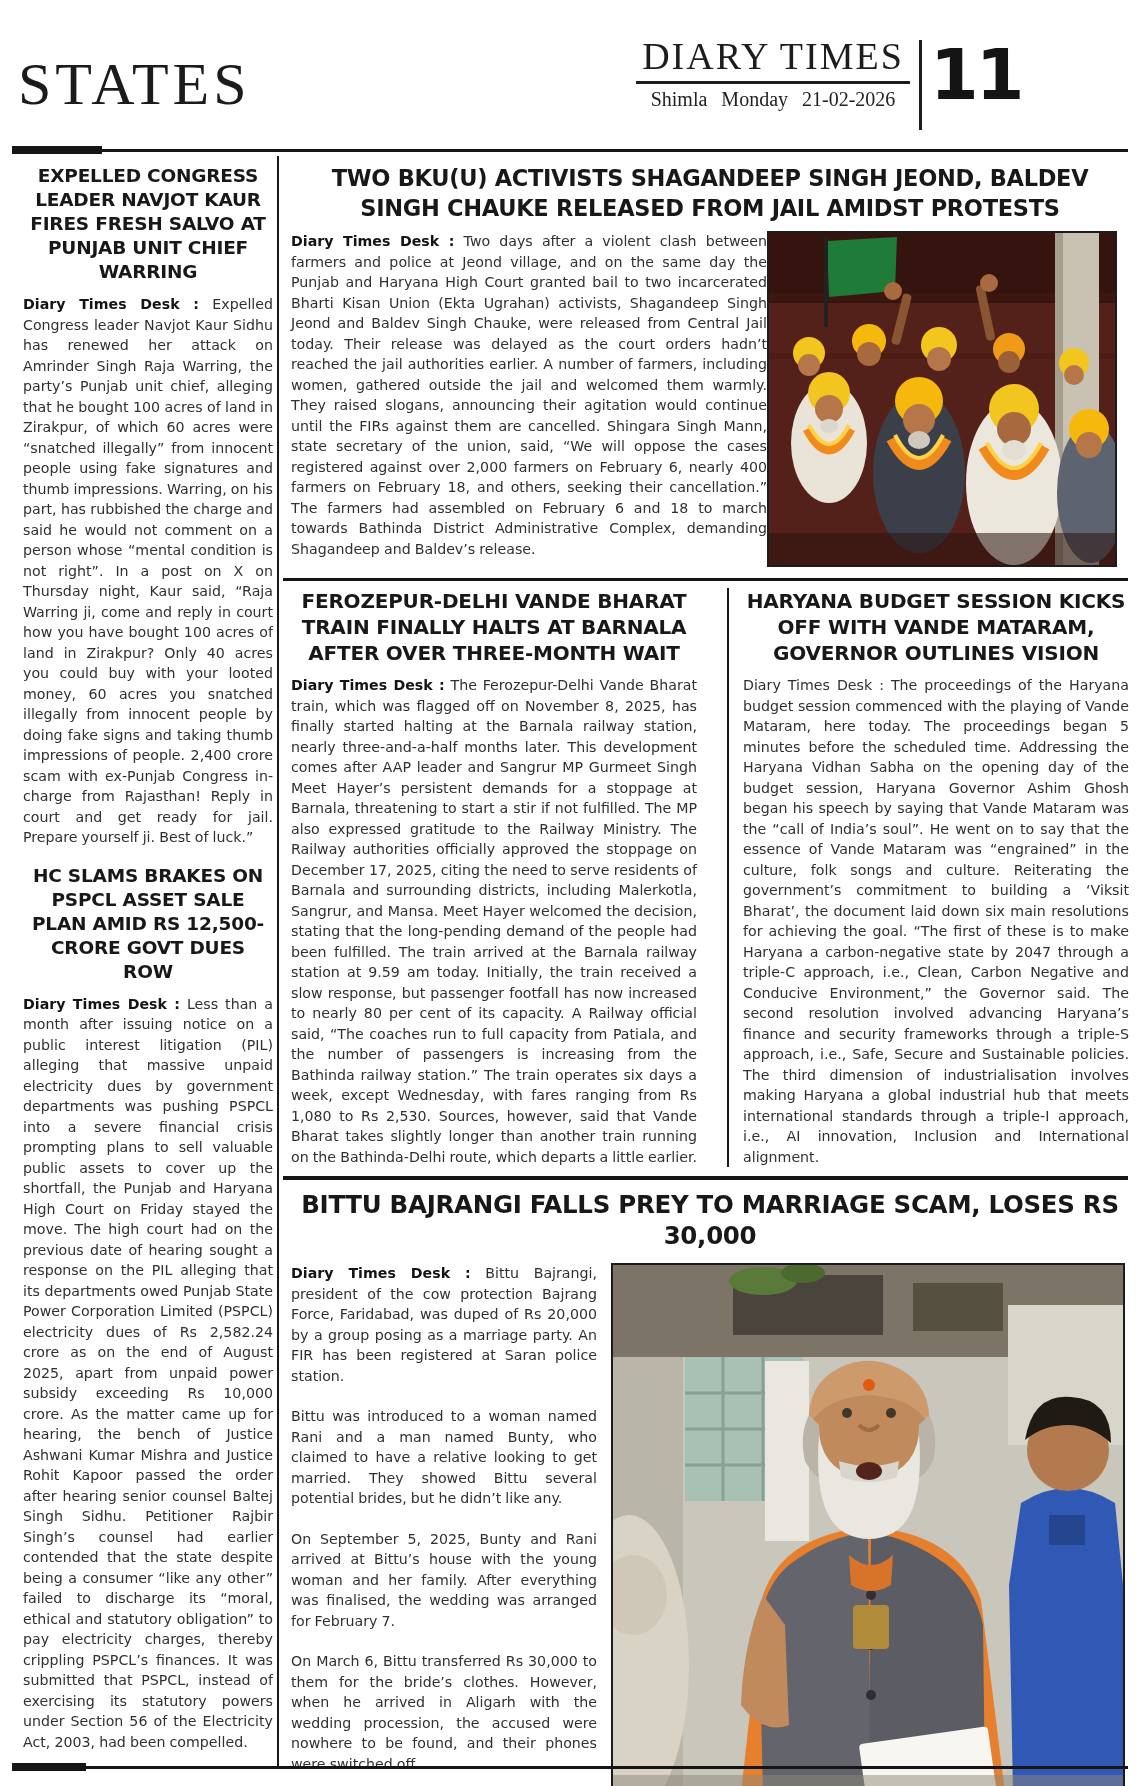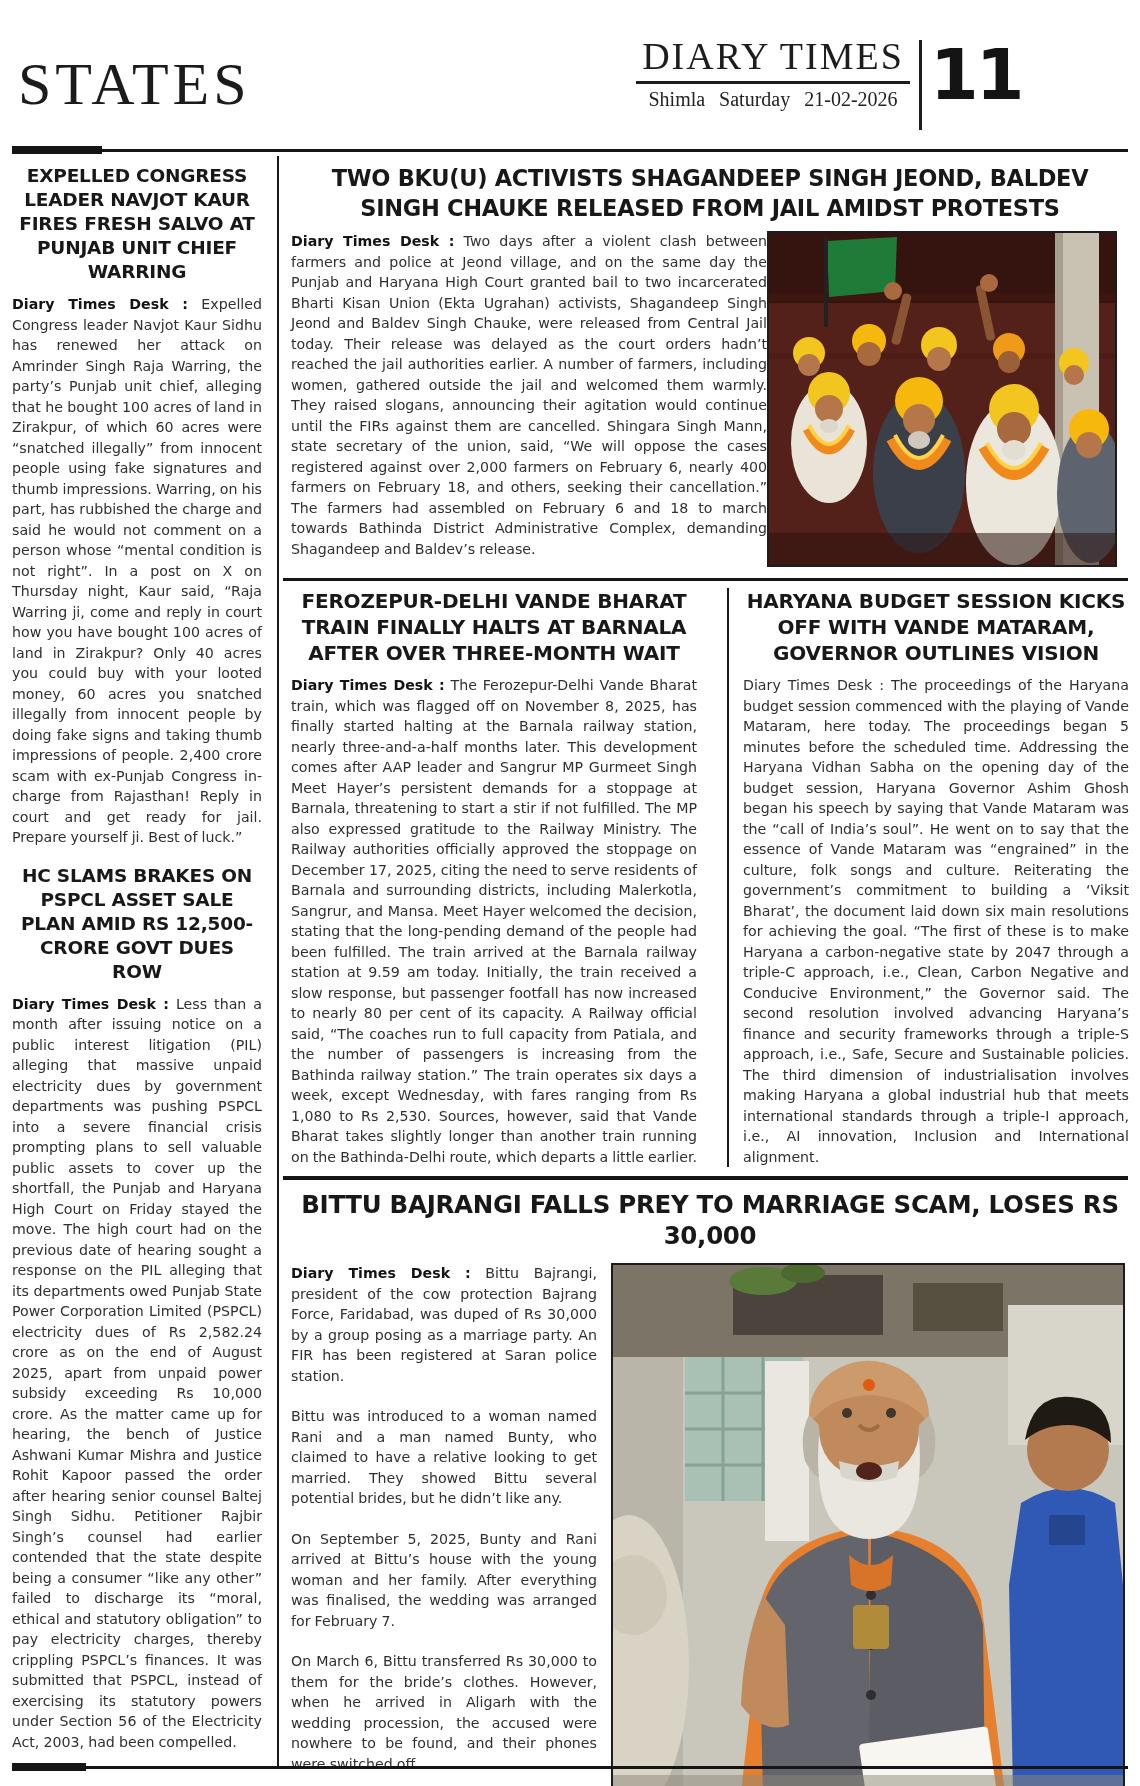--- a/index.html
+++ b/index.html
@@ -29,21 +29,21 @@
   .head-md{font-weight:700;font-size:20px;line-height:1.3;color:#181818;text-align:center;
         letter-spacing:-0.2px;margin:0 0 9px 0;}
   .head-xl{font-weight:700;font-size:24.5px;line-height:1.25;color:#181818;text-align:center;
         letter-spacing:-0.3px;margin:0 0 12px 0;}
   .body-txt{font-size:14.2px;line-height:20.5px;text-align:justify;color:#303030;
         word-spacing:-0.4px;margin:0;}
   .body-txt .byline{font-weight:700;color:#141414;}
   .body-txt + .body-txt{margin-top:20px;}
 
   
-  .col-left{position:absolute;left:12px;top:164px;width:250px;}
+  .col-left{position:absolute;left:23px;top:164px;width:250px;}
   .col-left .article2{margin-top:16px;}
   .vline-left{position:absolute;left:277px;top:156px;width:2px;height:1610px;background:#1a1a1a;}
 
   .sec-bku{position:absolute;left:291px;top:164px;width:838px;}
   .bku-row{display:flex;margin-top:6px;}
   .bku-text{width:476px;}
   .photo-frame{border:2px solid #1c1c1c;flex:none;line-height:0;background:#444;}
 
   .sec-mid{position:absolute;left:291px;top:588px;width:838px;display:flex;}
   .col-vande{width:436px;box-sizing:border-box;padding-right:30px;}
@@ -57,21 +57,21 @@
 </head>
 <body>
 
 <div class="page">
 
   <div class="section-title">STATES</div>
 
   <div class="mast">
     <div class="mast-title">DIARY TIMES</div>
     <div class="mast-line"></div>
-    <div class="mast-date">Shimla Saturday 21-02-2026</div>
+    <div class="mast-date">Shimla Monday 21-02-2026</div>
   </div>
   <div class="mast-sep"></div>
   <div class="page-num">11</div>
 
   <div class="rule" style="left:12px;top:149px;width:1116px;height:3px;"></div>
   <div class="rule" style="left:12px;top:146px;width:90px;height:8px;"></div>
 
   <div class="vline-left"></div>
 
   <div class="col-left">
@@ -169,21 +169,21 @@
       <p class="body-txt">Diary Times Desk : The proceedings of the Haryana budget session commenced with the playing of Vande Mataram, here today. The proceedings began 5 minutes before the scheduled time. Addressing the Haryana Vidhan Sabha on the opening day of the budget session, Haryana Governor Ashim Ghosh began his speech by saying that Vande Mataram was the “call of India’s soul”. He went on to say that the essence of Vande Mataram was “engrained” in the culture, folk songs and culture. Reiterating the government’s commitment to building a ‘Viksit Bharat’, the document laid down six main resolutions for achieving the goal. “The first of these is to make Haryana a carbon-negative state by 2047 through a triple-C approach, i.e., Clean, Carbon Negative and Conducive Environment,” the Governor said. The second resolution involved advancing Haryana’s finance and security frameworks through a triple-S approach, i.e., Safe, Secure and Sustainable policies. The third dimension of industrialisation involves making Haryana a global industrial hub that meets international standards through a triple-I approach, i.e., AI innovation, Inclusion and International alignment.</p>
     </article>
   </div>
 
   <div class="rule" style="left:283px;top:1176px;width:845px;height:4px;"></div>
 
   <div class="sec-bittu">
     <h1 class="head-xl">BITTU BAJRANGI FALLS PREY TO MARRIAGE SCAM, LOSES RS 30,000</h1>
     <div class="bittu-row">
       <div class="bittu-text">
-        <p class="body-txt"><span class="byline">Diary Times Desk :</span> <span>Bittu Bajrangi, president of the cow protection Bajrang Force, Faridabad, was duped of Rs 30,000 by a group posing as a marriage party. An FIR has been registered at Saran police station.</span></p>
+        <p class="body-txt"><span class="byline">Diary Times Desk :</span> <span>Bittu Bajrangi, president of the cow protection Bajrang Force, Faridabad, was duped of Rs 20,000 by a group posing as a marriage party. An FIR has been registered at Saran police station.</span></p>
         <p class="body-txt">Bittu was introduced to a woman named Rani and a man named Bunty, who claimed to have a relative looking to get married. They showed Bittu several potential brides, but he didn’t like any.</p>
         <p class="body-txt">On September 5, 2025, Bunty and Rani arrived at Bittu’s house with the young woman and her family. After everything was finalised, the wedding was arranged for February 7.</p>
         <p class="body-txt">On March 6, Bittu transferred Rs 30,000 to them for the bride’s clothes. However, when he arrived in Aligarh with the wedding procession, the accused were nowhere to be found, and their phones were switched off.</p>
       </div>
 
       <div class="photo-frame" style="width:510px;height:528px;">
         <svg width="510" height="528" viewBox="0 0 510 528">
           <rect width="510" height="528" fill="#c9c6bb"></rect>
           <rect width="510" height="92" fill="#7b7467"></rect>
           <rect x="120" y="10" width="150" height="60" fill="#4a443c"></rect>

